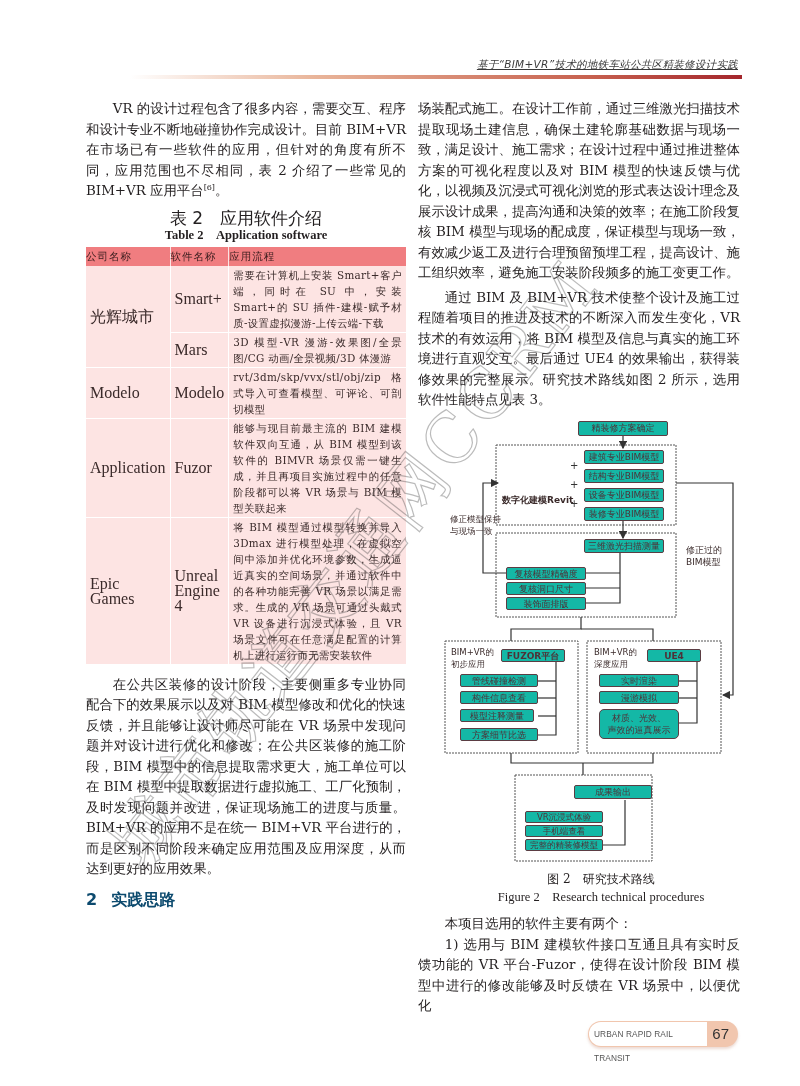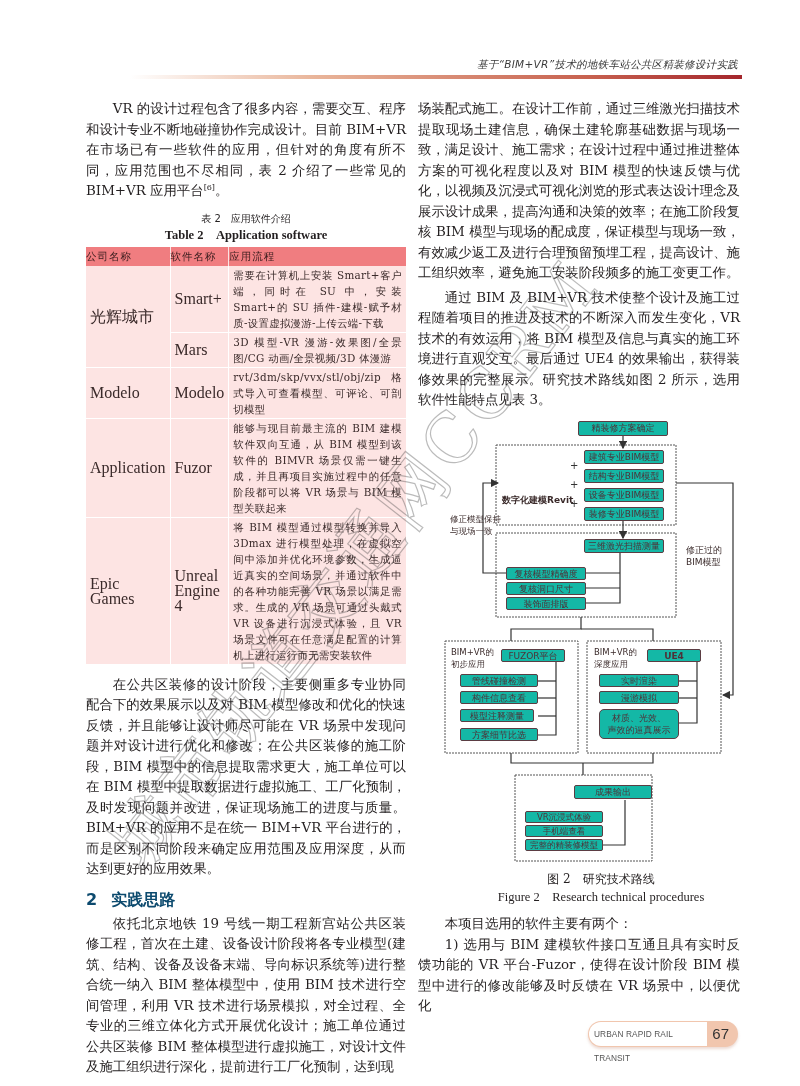--- a/index.html
+++ b/index.html
@@ -4,35 +4,35 @@
 <style>
   html, body { margin: 0; padding: 0; }
   body {
     width: 800px; height: 1086px; position: relative; overflow: hidden;
     background: #ffffff; color: #231f20;
     font-family: "DejaVu Serif", "Liberation Serif", serif;
   }
   .running-head {
     position: absolute; right: 62px; top: 58px;
     font-family: "DejaVu Sans", "Liberation Sans", sans-serif;
-    font-style: italic; font-size: 10.5px; color: #3a3a3a; letter-spacing: 0.3px;
+    font-style: italic; font-size: 10.5px; color: #3a3a3a; letter-spacing: 0.3px; text-decoration: underline;
   }
   .head-bar {
     position: absolute; left: 130px; right: 58px; top: 75px; height: 4px;
     background: linear-gradient(to right, rgba(236,200,175,0), #e9b59a 30%, #c7614f 75%, #a4262c);
   }
   .col { position: absolute; font-size: 13.4px; line-height: 20.5px; text-align: justify; }
   .col-left { left: 86px; width: 320px; top: 99px; }
   .col-right { left: 418px; width: 322px; top: 99px; }
   p.para { margin: 0; text-indent: 2em; }
   p.noindent { text-indent: 0; }
   sup { font-size: 8px; line-height: 0; }
 
   .table-caption { text-align: center; margin-top: 8px; font-size: 12px; line-height: 17px; }
-  .table-caption .cn { font-family: "DejaVu Sans", "Liberation Sans", sans-serif; font-size: 10px; }
+  .table-caption .cn { font-family: "DejaVu Sans", "Liberation Sans", sans-serif; font-size: 17px; }
   .table-caption .en { font-weight: bold; font-family: "Liberation Serif", serif; font-size: 12.5px; }
   table.soft {
     width: 100%; border-collapse: collapse; margin-top: 3px;
     font-size: 10.6px; line-height: 16px;
   }
   table.soft th {
     background: #f07d80; color: #3a1d1d; font-weight: normal;
     font-family: "DejaVu Serif", serif; letter-spacing: 1px; height: 19px; padding: 0;
     border-right: 1px solid #fbe3e2; font-size: 10.5px;
   }
@@ -145,21 +145,20 @@
         <td class="flow">将 BIM 模型通过模型转换并导入 3Dmax 进行模型处理，在虚拟空间中添加并优化环境参数，生成逼近真实的空间场景，并通过软件中的各种功能完善 VR 场景以满足需求。生成的 VR 场景可通过头戴式 VR 设备进行沉浸式体验，且 VR 场景文件可在任意满足配置的计算机上进行运行而无需安装软件</td>
       </tr>
     </tbody>
   </table>
 
   <p class="para" style="margin-top:10px">在公共区装修的设计阶段，主要侧重多专业协同配合下的效果展示以及对 BIM 模型修改和优化的快速反馈，并且能够让设计师尽可能在 VR 场景中发现问题并对设计进行优化和修改；在公共区装修的施工阶段，BIM 模型中的信息提取需求更大，施工单位可以在 BIM 模型中提取数据进行虚拟施工、工厂化预制，及时发现问题并改进，保证现场施工的进度与质量。BIM+VR 的应用不是在统一 BIM+VR 平台进行的，而是区别不同阶段来确定应用范围及应用深度，从而达到更好的应用效果。</p>
 
   <h2 class="section">
     <span class="num">2</span><span>实践思路</span>
   </h2>
-  <p class="para">依托北京地铁 19 号线一期工程新宫站公共区装修工程，首次在土建、设备设计阶段将各专业模型(建筑、结构、设备及设备末端、导向标识系统等)进行整合统一纳入 BIM 整体模型中，使用 BIM 技术进行空间管理，利用 VR 技术进行场景模拟，对全过程、全专业的三维立体化方式开展优化设计；施工单位通过公共区装修 BIM 整体模型进行虚拟施工，对设计文件及施工组织进行深化，提前进行工厂化预制，达到现</p>
 </div>
 
 <div class="col col-right">
   <p class="para noindent">场装配式施工。在设计工作前，通过三维激光扫描技术提取现场土建信息，确保土建轮廓基础数据与现场一致，满足设计、施工需求；在设计过程中通过推进整体方案的可视化程度以及对 BIM 模型的快速反馈与优化，以视频及沉浸式可视化浏览的形式表达设计理念及展示设计成果，提高沟通和决策的效率；在施工阶段复核 BIM 模型与现场的配成度，保证模型与现场一致，有效减少返工及进行合理预留预埋工程，提高设计、施工组织效率，避免施工安装阶段频多的施工变更工作。</p>
   <p class="para" style="margin-top:4px">通过 BIM 及 BIM+VR 技术使整个设计及施工过程随着项目的推进及技术的不断深入而发生变化，VR 技术的有效运用，将 BIM 模型及信息与真实的施工环境进行直观交互。最后通过 UE4 的效果输出，获得装修效果的完整展示。研究技术路线如图 2 所示，选用软件性能特点见表 3。</p>
 </div>
 
 <div class="figure">
   <svg width="330" height="470">
     <defs>
@@ -212,21 +211,21 @@
   <div class="fbox" style="left:88px;top:150px;width:80px;height:13px;">复核模型精确度</div>
   <div class="fbox" style="left:88px;top:165px;width:80px;height:13px;">复核洞口尺寸</div>
   <div class="fbox" style="left:88px;top:180px;width:80px;height:13px;">装饰面排版</div>
   <div class="flabel" style="left:4px;top:96px;font-size:8.5px;margin-left:28px;">修正模型保持
 与现场一致</div>
   <div class="flabel" style="left:268px;top:127px;">修正过的
 BIM模型</div>
 
   <div class="flabel" style="left:33px;top:229px;font-size:8.5px;">BIM+VR的
 初步应用</div>
-  <div class="fbox" style="left:83px;top:232px;width:64px;height:13px;font-weight:normal;">FUZOR平台</div>
+  <div class="fbox" style="left:83px;top:232px;width:64px;height:13px;font-weight:bold;">FUZOR平台</div>
   <div class="fbox" style="left:42px;top:257px;width:78px;height:13px;">管线碰撞检测</div>
   <div class="fbox" style="left:42px;top:274px;width:78px;height:13px;">构件信息查看</div>
   <div class="fbox" style="left:42px;top:292px;width:74px;height:13px;">模型注释测量</div>
   <div class="fbox" style="left:42px;top:311px;width:78px;height:13px;">方案细节比选</div>
 
   <div class="flabel" style="left:176px;top:229px;font-size:8.5px;">BIM+VR的
 深度应用</div>
   <div class="fbox" style="left:229px;top:232px;width:54px;height:13px;font-weight:bold;">UE4</div>
   <div class="fbox" style="left:181px;top:257px;width:80px;height:13px;">实时渲染</div>
   <div class="fbox" style="left:181px;top:274px;width:80px;height:13px;">漫游模拟</div>

